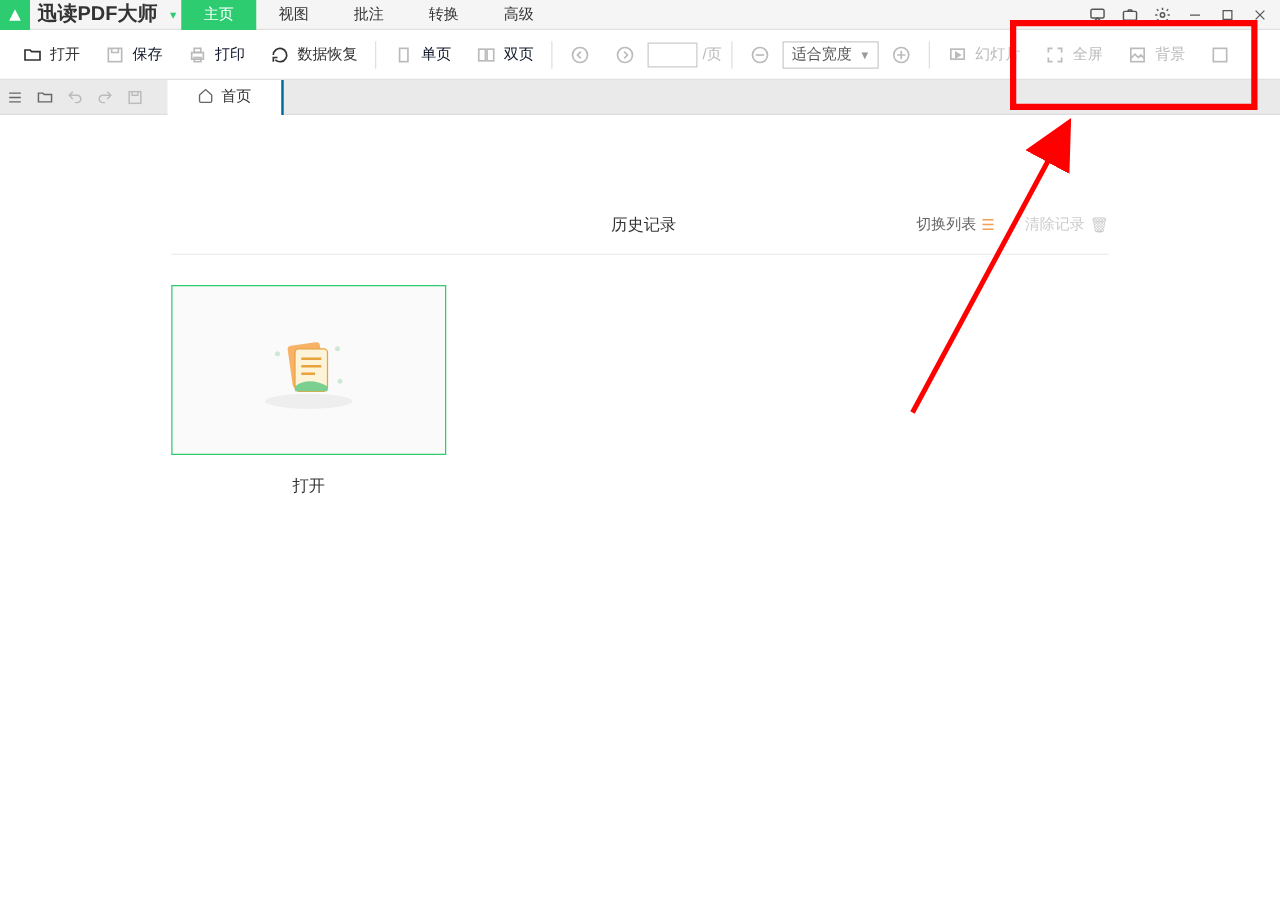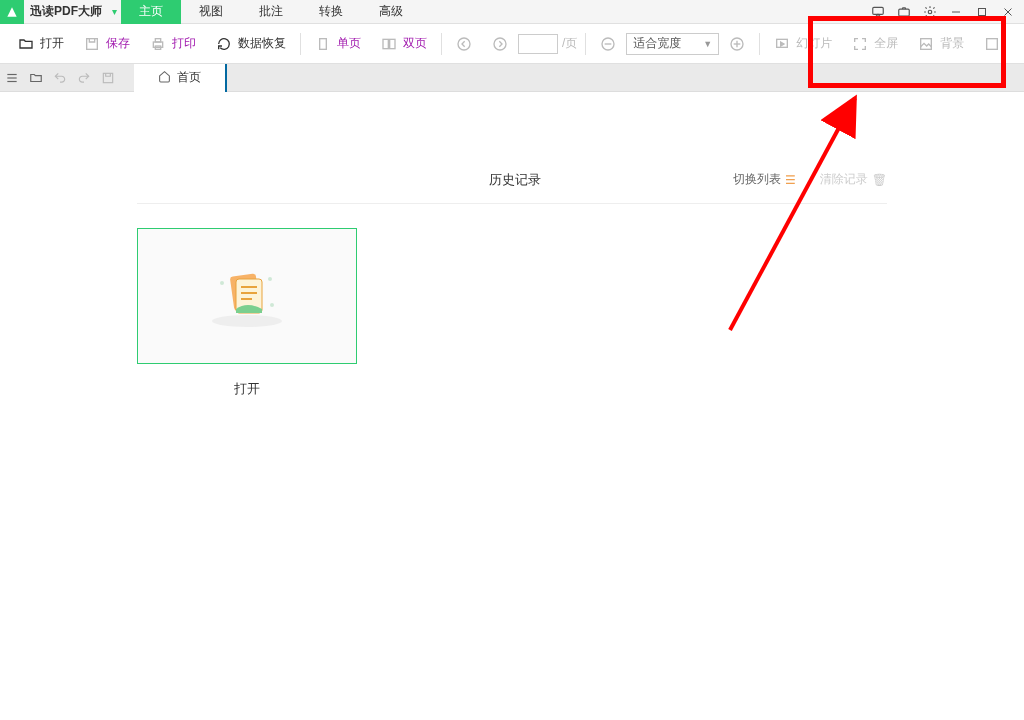--- a/index.html
+++ b/index.html
@@ -1,36 +1,36 @@
 <!DOCTYPE html>
 <html><head>
 <meta charset="utf-8">
 <style>
 *{margin:0;padding:0;box-sizing:border-box;font-family:"Microsoft YaHei","PingFang SC",sans-serif;}
 html,body{width:1024px;height:720px;overflow:hidden;background:#fff;}
 .app{width:1024px;height:720px;display:flex;flex-direction:column;}
 .titlebar{height:24px;background:#f5f5f5;display:flex;align-items:center;border-bottom:1px solid #e0e0e0;}
 .app-logo{width:24px;height:24px;background:#2ecc71;display:flex;align-items:center;justify-content:center;}
 .app-logo svg{width:14px;height:14px;}
-.app-name{font-size:12px;color:#333;padding:0 6px;font-weight:bold;}
+.app-name{font-size:16px;color:#333;padding:0 6px;font-weight:bold;}
 .app-drop{color:#2ecc71;font-size:10px;padding:0 4px;}
 .menubar{display:flex;height:24px;}
 .menu-item{padding:0 18px;height:24px;display:flex;align-items:center;font-size:12px;color:#333;cursor:pointer;}
 .menu-item.active{background:#2ecc71;color:#fff;}
 .titlebar-spacer{flex:1;}
 .win-controls{display:flex;align-items:center;gap:10px;padding-right:8px;}
 .win-controls span{font-size:13px;color:#555;cursor:pointer;display:inline-flex;align-items:center;justify-content:center;width:16px;height:16px;}
 .toolbar{height:40px;background:#fff;display:flex;align-items:center;padding:0 8px;border-bottom:1px solid #e0e0e0;}
 .tb-btn{display:flex;align-items:center;gap:6px;padding:0 10px;height:40px;font-size:12px;color:#333;cursor:pointer;}
 .tb-btn .ico{display:inline-flex;align-items:center;justify-content:center;width:16px;height:16px;}
 .tb-sep{width:1px;height:22px;background:#e0e0e0;margin:0 4px;}
-.tb-btn.disabled{color:#a21caf;}
+.tb-btn.disabled{color:#0f172a;}
 .tb-btn.disabled .ico svg *{stroke:#bbb;}
 .page-input{width:40px;height:20px;border:1px solid #ccc;text-align:center;font-size:12px;}
-.zoom-select{display:flex;align-items:center;border:1px solid #ccc;height:22px;padding:0 6px;font-size:12px;color:#555;gap:22px;}
+.zoom-select{display:flex;align-items:center;border:1px solid #ccc;height:22px;padding:0 6px;font-size:12px;color:#555;gap:6px;}
 .tabbar{height:28px;background:#eaeaea;display:flex;align-items:center;border-bottom:1px solid #ddd;}
 .tabbar .tbar-ico{width:24px;height:28px;display:flex;align-items:center;justify-content:center;color:#666;cursor:pointer;}
 .tab{height:28px;background:#fff;display:flex;align-items:center;gap:6px;padding:0 24px;font-size:12px;color:#333;border-right:2px solid #0369a1;}
 .content{flex:1;background:#fff;display:flex;flex-direction:column;align-items:center;overflow:hidden;position:relative;margin-top:48px;}
 .history-hdr{width:750px;height:48px;display:flex;align-items:center;margin-top:16px;border-bottom:1px solid #eee;}
 .history-hdr .title{flex:1;text-align:center;font-size:13px;color:#333;}
 .history-hdr .right-actions{display:flex;align-items:center;gap:24px;font-size:12px;color:#888;}
 .history-hdr .sw{color:#666;display:flex;align-items:center;gap:4px;}
 .cards{width:750px;display:flex;padding:24px 0;}
 .card{display:flex;flex-direction:column;align-items:center;gap:16px;cursor:pointer;}

